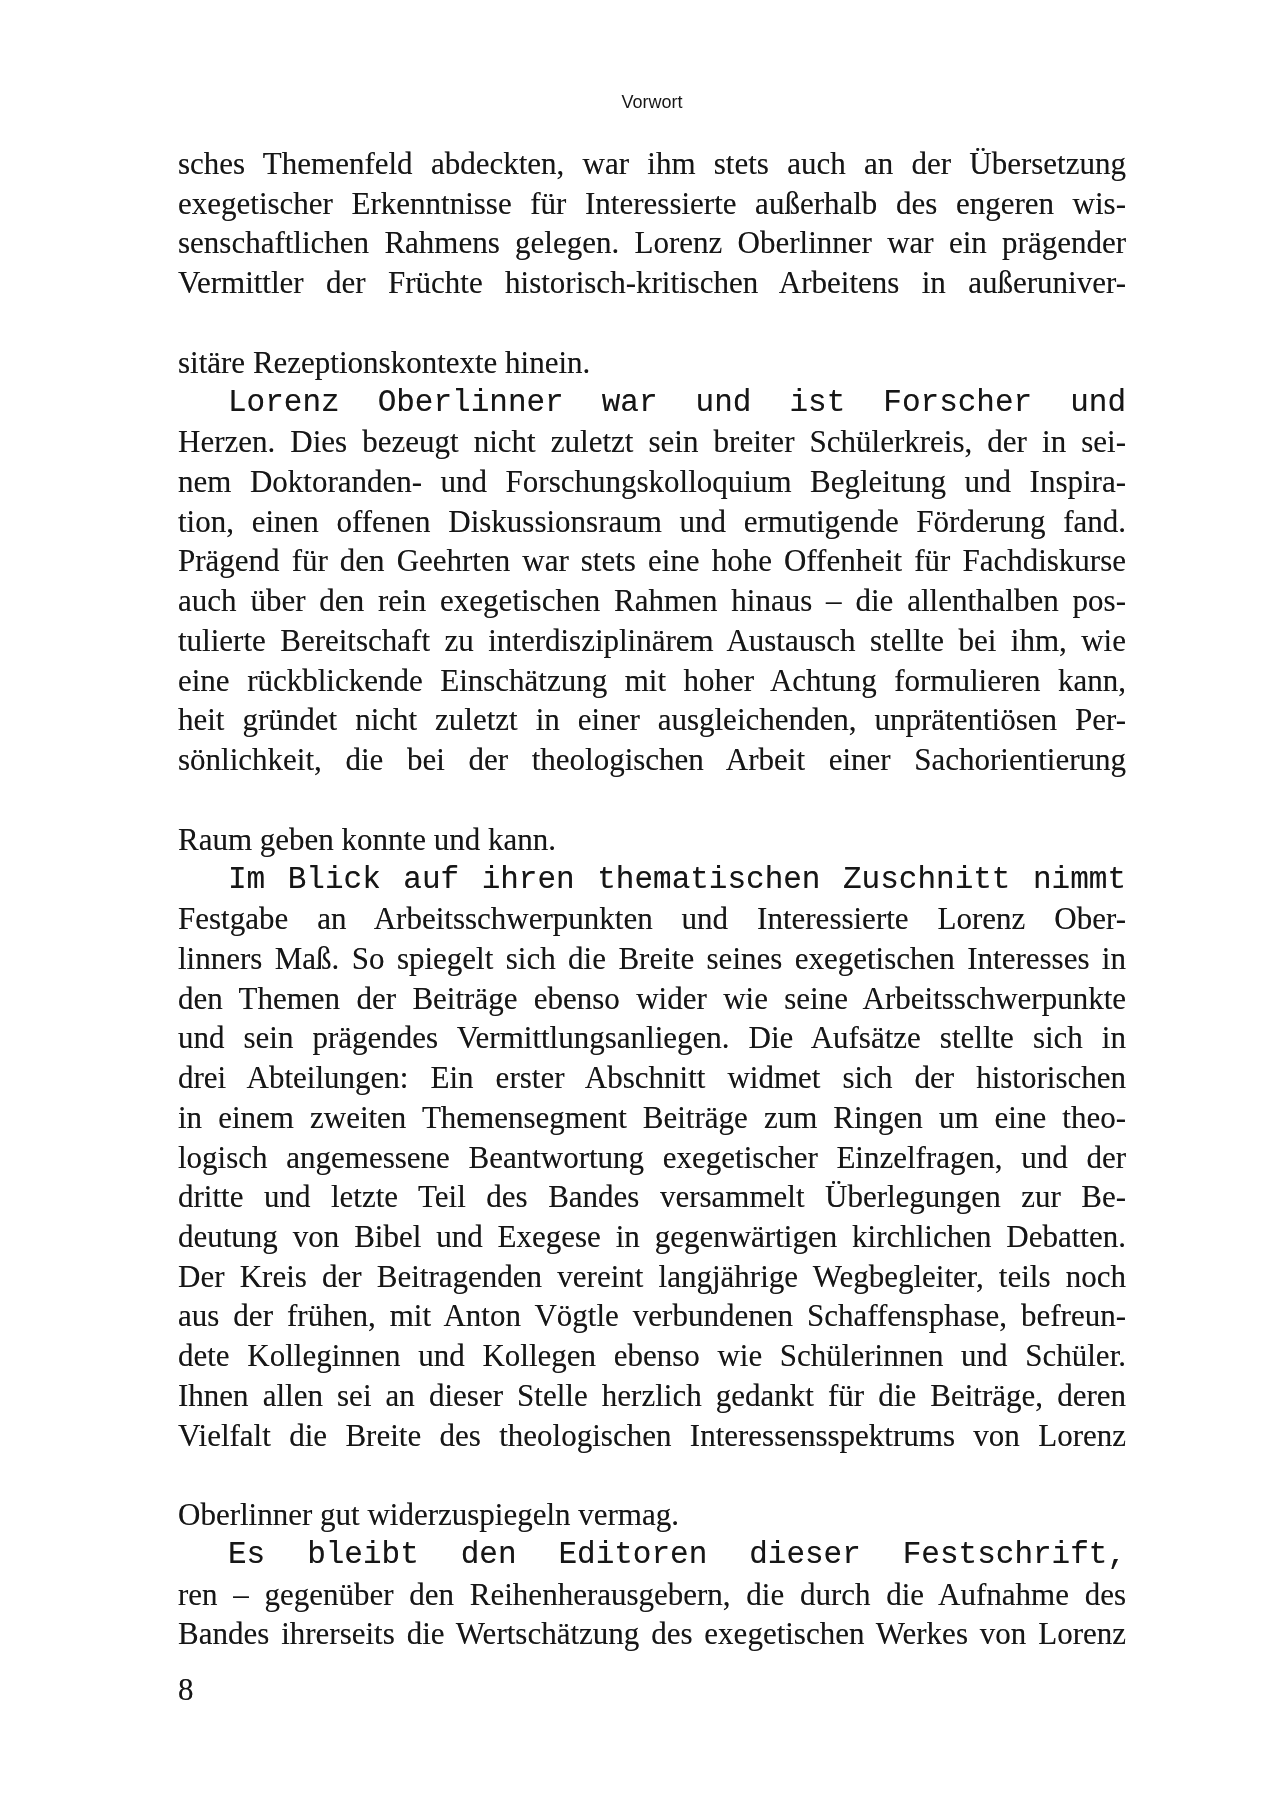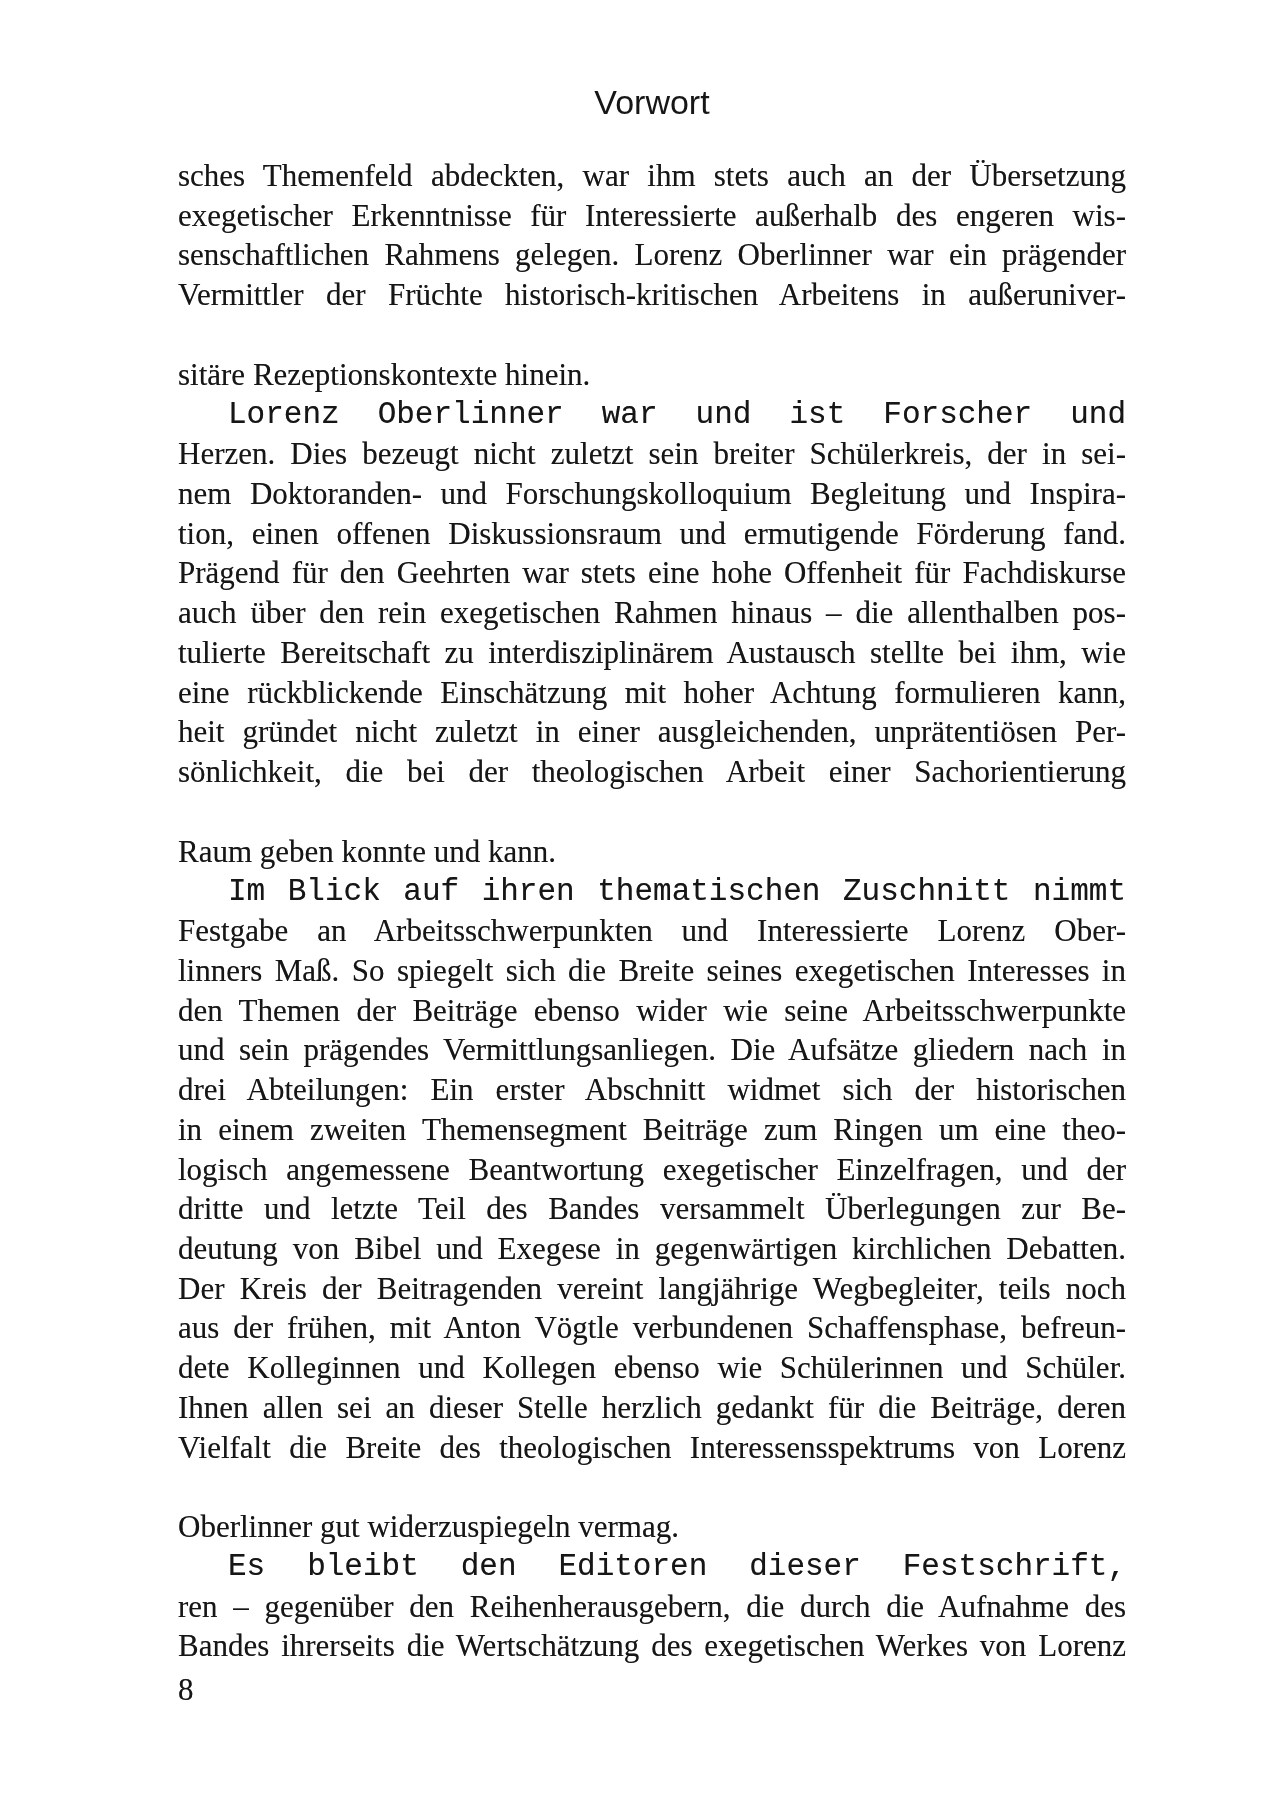--- a/index.html
+++ b/index.html
@@ -15,28 +15,28 @@
     overflow: hidden;
     color: #1a1a1a;
   }
   .running-head {
     position: absolute;
     left: 178px;
     top: 86px;
     width: 948px;
     text-align: center;
     font-family: "Liberation Sans", sans-serif;
-    font-size: 34px;
+    font-size: 18px;
     line-height: 32px;
     color: #161616;
   }
   .body-text {
     position: absolute;
     left: 178px;
-    top: 156px;
+    top: 144px;
     width: 948px;
     font-family: "Liberation Serif", "DejaVu Serif", serif;
     font-size: 31px;
     line-height: 39.72px;
     color: #161616;
     text-shadow: 0 0 0.5px rgba(0,0,0,0.45);
   }
   .paragraph {
     margin: 0;
     padding: 0;
@@ -93,21 +93,21 @@
         <div class="text-line">eine rückblickende Einschätzung mit hoher Achtung formulieren kann,</div>
         <div class="text-line">heit gründet nicht zuletzt in einer ausgleichenden, unprätentiösen Per-</div>
         <div class="text-line">sönlichkeit, die bei der theologischen Arbeit einer Sachorientierung</div>
         <div class="text-line para-end">Raum geben konnte und kann.</div>
       </div>
       <div class="paragraph">
         <div class="text-line indent">Im Blick auf ihren thematischen Zuschnitt nimmt die vorliegende</div>
         <div class="text-line">Festgabe an Arbeitsschwerpunkten und Interessierte Lorenz Ober-</div>
         <div class="text-line">linners Maß. So spiegelt sich die Breite seines exegetischen Interesses in</div>
         <div class="text-line">den Themen der Beiträge ebenso wider wie seine Arbeitsschwerpunkte</div>
-        <div class="text-line">und sein prägendes Vermittlungsanliegen. Die Aufsätze gliedern nach in</div>
+        <div class="text-line">und sein prägendes Vermittlungsanliegen. Die Aufsätze stellte sich in</div>
         <div class="text-line">drei Abteilungen: Ein erster Abschnitt widmet sich der historischen</div>
         <div class="text-line">in einem zweiten Themensegment Beiträge zum Ringen um eine theo-</div>
         <div class="text-line">logisch angemessene Beantwortung exegetischer Einzelfragen, und der</div>
         <div class="text-line">dritte und letzte Teil des Bandes versammelt Überlegungen zur Be-</div>
         <div class="text-line">deutung von Bibel und Exegese in gegenwärtigen kirchlichen Debatten.</div>
         <div class="text-line">Der Kreis der Beitragenden vereint langjährige Wegbegleiter, teils noch</div>
         <div class="text-line">aus der frühen, mit Anton Vögtle verbundenen Schaffensphase, befreun-</div>
         <div class="text-line">dete Kolleginnen und Kollegen ebenso wie Schülerinnen und Schüler.</div>
         <div class="text-line">Ihnen allen sei an dieser Stelle herzlich gedankt für die Beiträge, deren</div>
         <div class="text-line">Vielfalt die Breite des theologischen Interessensspektrums von Lorenz</div>

